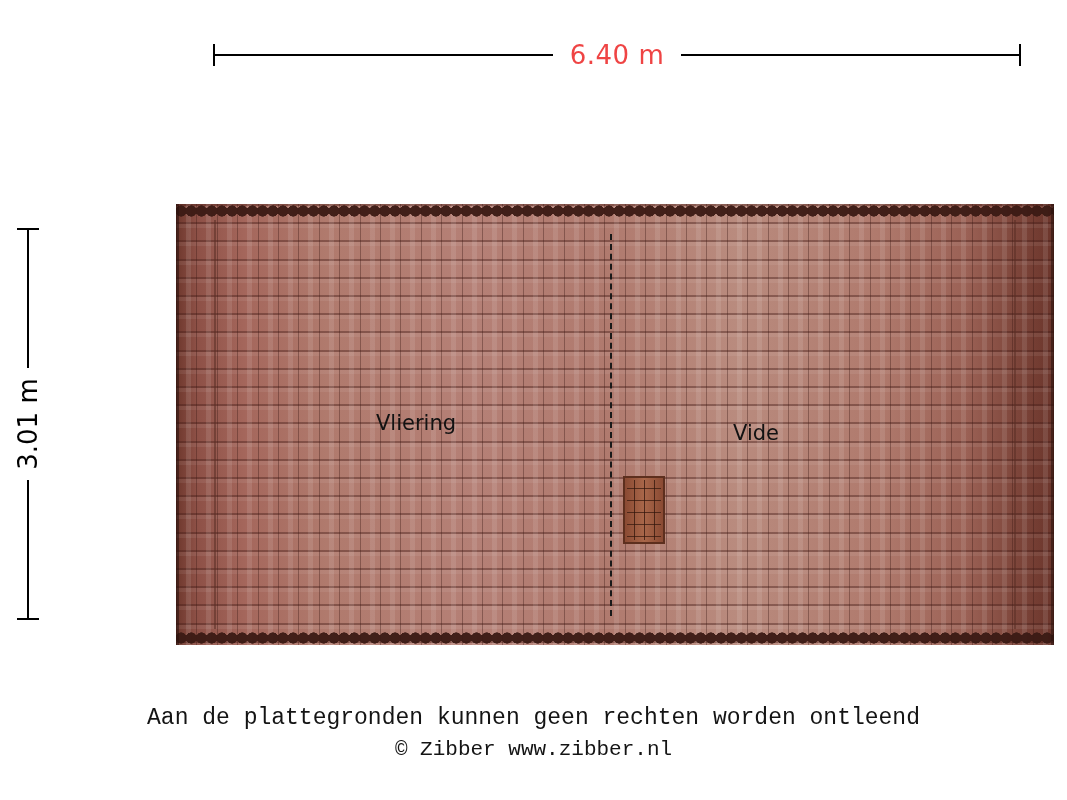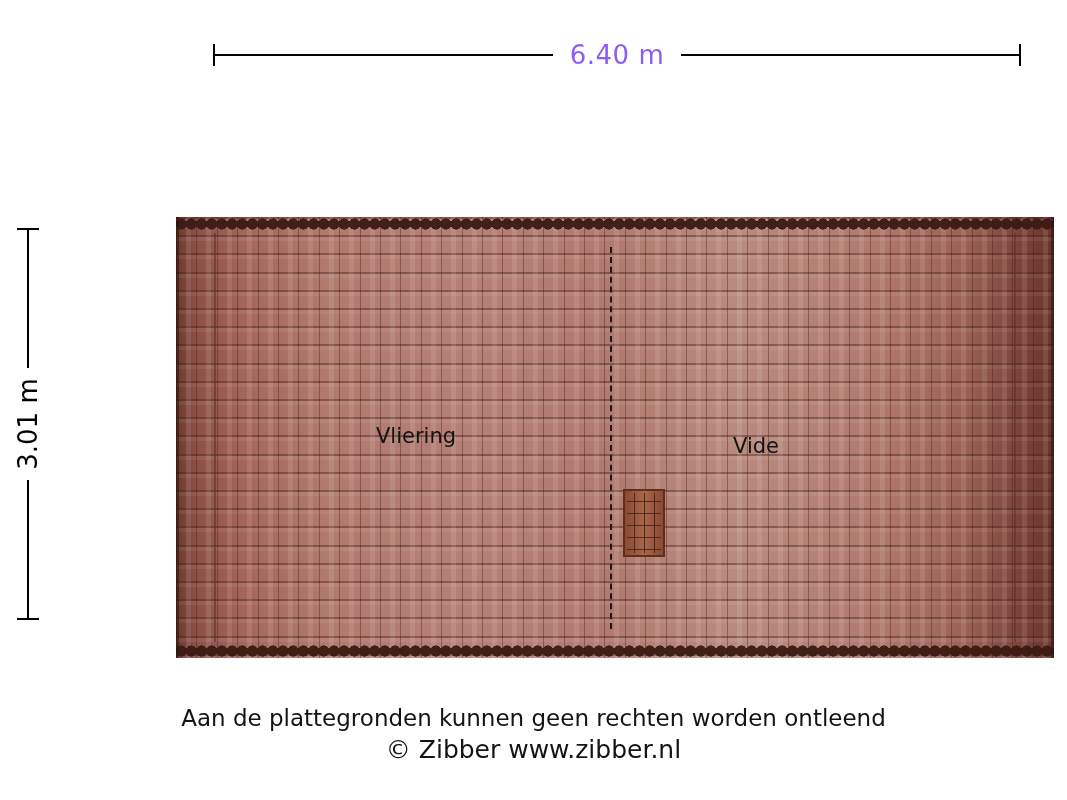--- a/index.html
+++ b/index.html
@@ -43,21 +43,21 @@
   #top-dim .cap.r { right: 0px; }
   #top-dim .dim-label {
     position: absolute;
     left: 0;
     right: 0;
     top: 0;
     text-align: center;
     font-size: 26px;
     line-height: 34px;
     letter-spacing: 0.5px;
-    color: #8b5cf6;
+    color: #ef4444;
   }
 
   
   #left-dim {
     position: absolute;
     left: 8px;
     top: 228px;
     width: 40px;
     height: 392px;
   }
@@ -89,21 +89,20 @@
     color: #000;
   }
 
   
   #plan {
     position: absolute;
     left: 176px;
     top: 204px;
     width: 878px;
     height: 441px;
-    margin-top: 13px;
   }
   #roof {
     position: absolute;
     inset: 0;
     background:
       
       repeating-linear-gradient(
         to right,
         rgba(60,25,20,0.38) 0px,
         rgba(60,25,20,0.38) 1px,
@@ -210,28 +209,29 @@
   #label-vliering { left: 200px; top: 207px; }
   #label-vide     { left: 557px; top: 217px; }
 
   
   #footer {
     position: absolute;
     left: 0;
     right: 0;
     top: 702px;
     text-align: center;
+    font-family: Liberation Mono, monospace;
   }
   #footer .line1 {
     font-size: 23px;
     line-height: 32px;
     color: #141414;
   }
   #footer .line2 {
-    font-size: 25px;
+    font-size: 21px;
     line-height: 32px;
     color: #141414;
   }
 </style>
 </head>
 <body>
 
 <div id="top-dim">
   <div class="cap l"></div>
   <div class="rail left"></div>

